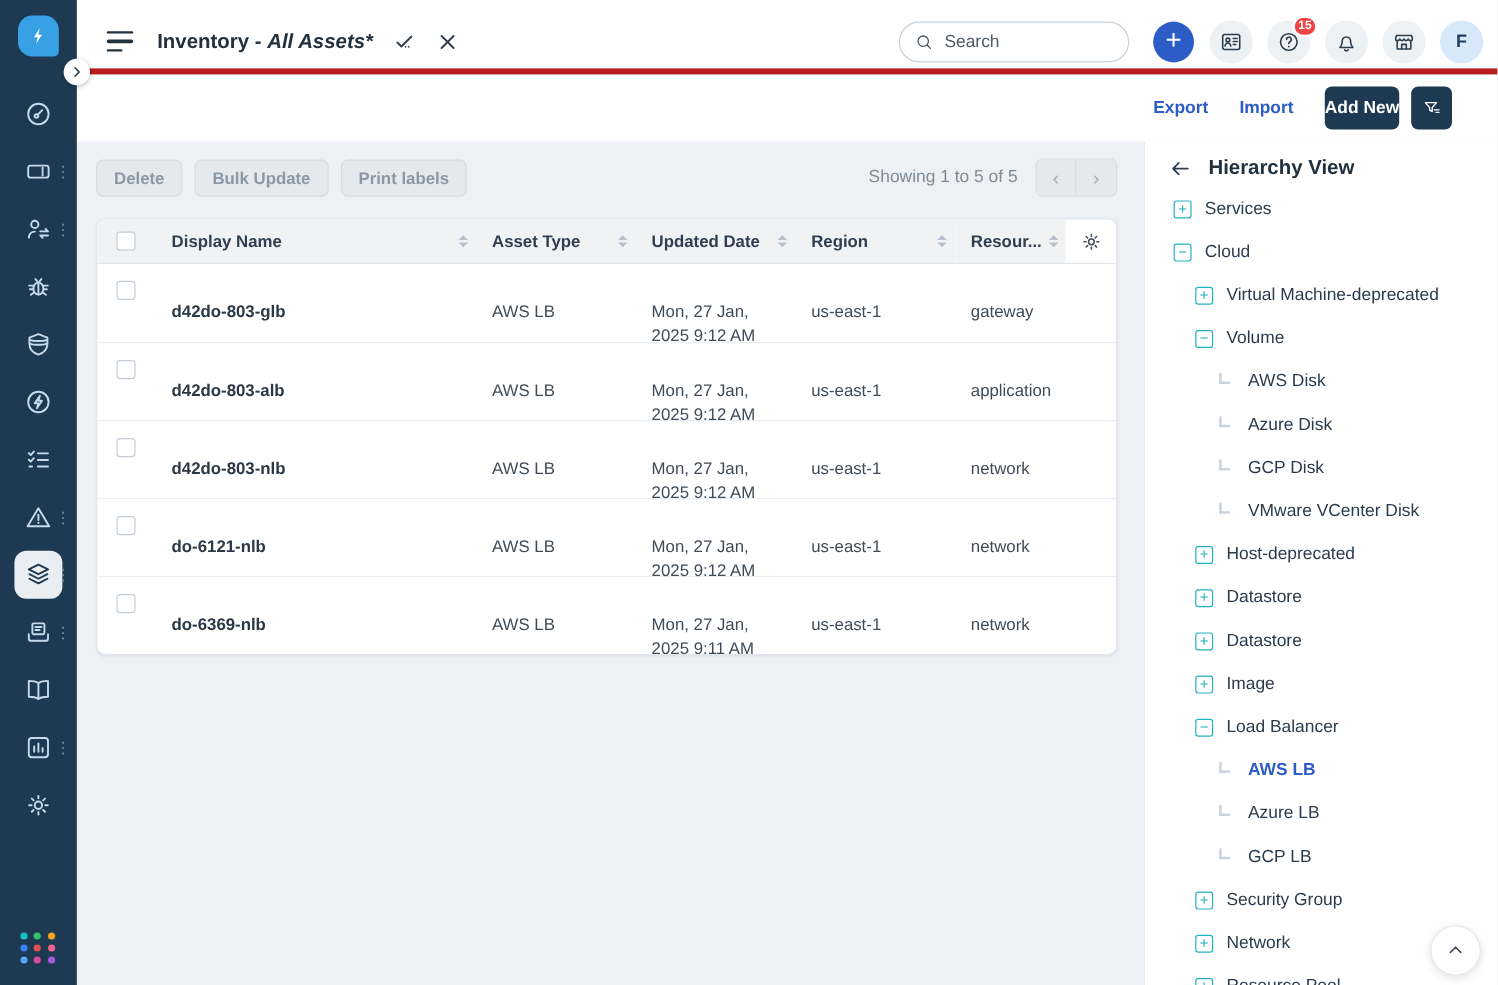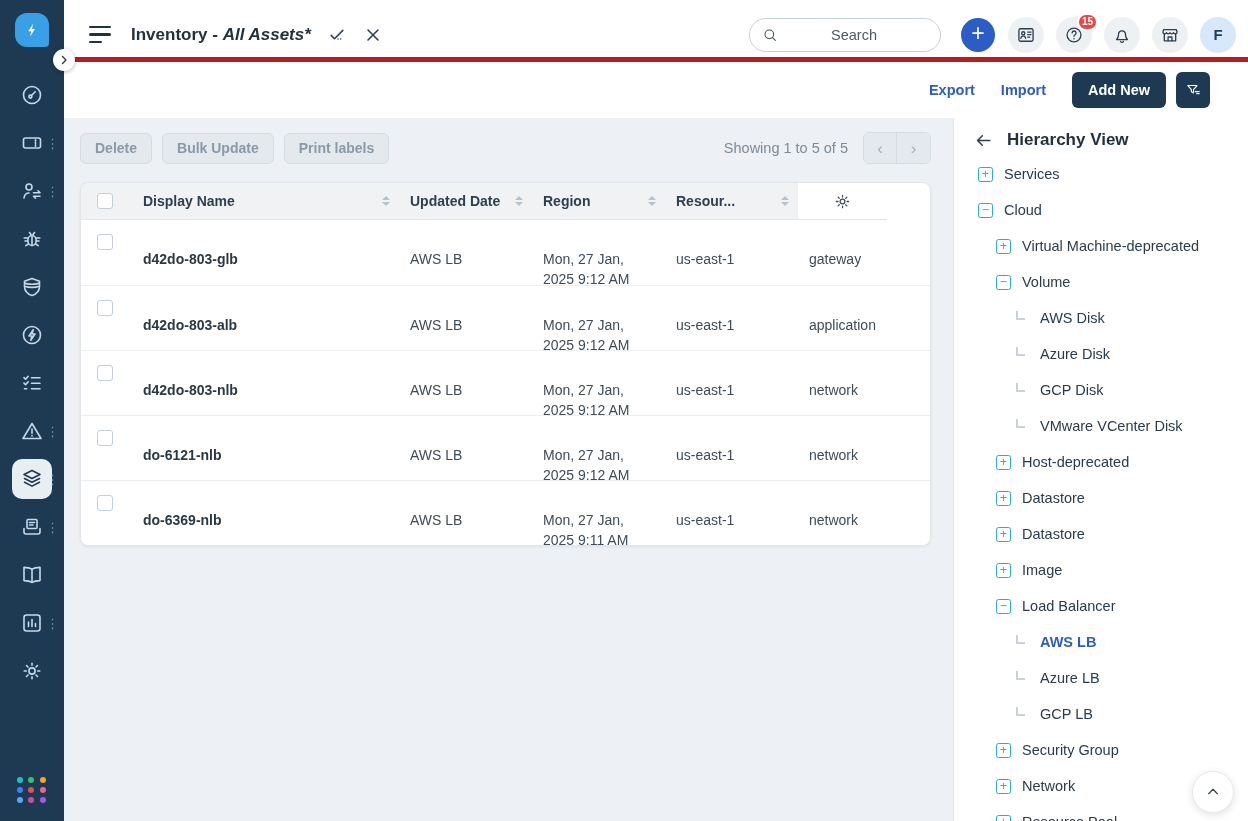--- a/index.html
+++ b/index.html
@@ -35,34 +35,34 @@
   
   .header { position:absolute; left:64px; top:0; width:1184px; height:62px; background:#fff; border-bottom:5px solid #b91c1c; display:flex; align-items:center; padding:12px 12px 0 25px; z-index:20; }
   .hamburger { width:24px; height:18px; display:flex; flex-direction:column; justify-content:space-between; cursor:pointer; }
   .hamburger i { display:block; height:2.4px; background:#22313f; border-radius:2px; }
   .hamburger i:nth-child(1){width:22px}.hamburger i:nth-child(2){width:22px}.hamburger i:nth-child(3){width:13px}
   .ptitle { margin-left:18px; font-size:17px; font-weight:700; color:#22313f; white-space:nowrap; }
   .ptitle em { font-style:italic; }
   .tic { width:20px; height:20px; color:#2c3e50; margin-left:16px; cursor:pointer; }
   .tic svg { stroke-width:1.9; }
   .spacer { flex:1; }
-  .search { width:192px; height:34px; border:1px solid #c8d2da; border-radius:17px; display:flex; align-items:center; padding:0 10px 0 12px; margin-right:20px; background:#fff;gap:44px; }
+  .search { width:192px; height:34px; border:1px solid #c8d2da; border-radius:17px; display:flex; align-items:center; padding:0 10px 0 12px; margin-right:20px; background:#fff; }
   .search .ic { width:16px; height:16px; color:#41505c; flex:none; }
   .search input { border:none; outline:none; background:transparent; width:100%; margin-left:9px; font-family:"Liberation Sans",sans-serif; font-size:14.5px; color:#333; }
   .search input::placeholder { color:#4d5965; opacity:1; }
   .plusbtn { width:34px; height:34px; border-radius:50%; background:var(--accent,#2c5cc5); color:#fff; border:none; font-size:23px; line-height:1; display:flex; align-items:center; justify-content:center; cursor:pointer; margin-right:13px; padding-bottom:3px; }
   .hicon { position:relative; width:36px; height:36px; border-radius:50%; background:#eef1f4; display:flex; align-items:center; justify-content:center; margin-right:12px; cursor:pointer; }
   .hicon .ic { width:20px; height:20px; color:#2c3e50; }
   .badge { position:absolute; top:-4px; right:-6px; min-width:19px; height:18px; border-radius:9px; background:var(--danger,#ef4444); border:2px solid #fff; color:#fff; font-size:10px; font-weight:700; display:flex; align-items:center; justify-content:center; padding:0 3px; }
   .avatar { width:36px; height:36px; border-radius:50%; background:#d8e8fb; color:#1f3c58; font-size:15px; font-weight:700; display:flex; align-items:center; justify-content:center; cursor:pointer; }
 
   
   .toolbar { position:absolute; left:64px; top:62px; width:1184px; height:56px; background:#fff; display:flex; align-items:center; justify-content:flex-end; padding-right:38px; z-index:10; }
   .tlink { color:var(--accent,#2c5cc5); font-size:14.5px; font-weight:600; text-decoration:none; margin-right:26px; cursor:pointer; }
-  .addnew { height:36px; padding:0 16px; background:var(--navy,#1d3a52); color:#fff; border:none; border-radius:6px; font-family:"Liberation Sans",sans-serif; font-size:14.5px; font-weight:600; cursor:pointer; }
+  .addnew { height:36px; padding:0 0; background:var(--navy,#1d3a52); color:#fff; border:none; border-radius:6px; font-family:"Liberation Sans",sans-serif; font-size:14.5px; font-weight:600; cursor:pointer; }
   .filterbtn { height:36px; width:34px; margin-left:10px; background:var(--navy,#1d3a52); border:none; border-radius:6px; display:flex; align-items:center; justify-content:center; cursor:pointer; }
   .filterbtn .ic { width:17px; height:17px; color:#fff; }
 
   
   .main { position:absolute; left:64px; top:118px; width:889px; height:703px; padding:14px 0 0 16px; }
   .actionrow { width:851px; height:32px; display:flex; align-items:center; justify-content:space-between; margin-bottom:18px; }
   .abtns { display:flex; gap:10px; }
   .abtn { height:31px; padding:0 14px; background:#e4e9ee; border:1px solid #d4dce3; border-radius:6px; color:#8b99a7; font-family:"Liberation Sans",sans-serif; font-size:14px; font-weight:600; cursor:pointer; }
   .aright { display:flex; align-items:center; gap:15px; }
   .showing { color:#7d8a97; font-size:14.5px; }
@@ -362,20 +362,27 @@
         <span class="cb"></span>
       </div>
       <div class="th">
           <span>Display Name</span>
           <span class="sort">
             <i class="up"></i>
             <i class="dn"></i>
           </span>
         </div>
         <div class="th">
+          <span>Asset Type</span>
+          <span class="sort">
+            <i class="up"></i>
+            <i class="dn"></i>
+          </span>
+        </div>
+        <div class="th">
           <span>Updated Date</span>
           <span class="sort">
             <i class="up"></i>
             <i class="dn"></i>
           </span>
         </div>
         <div class="th">
           <span>Region</span>
           <span class="sort">
             <i class="up"></i>

